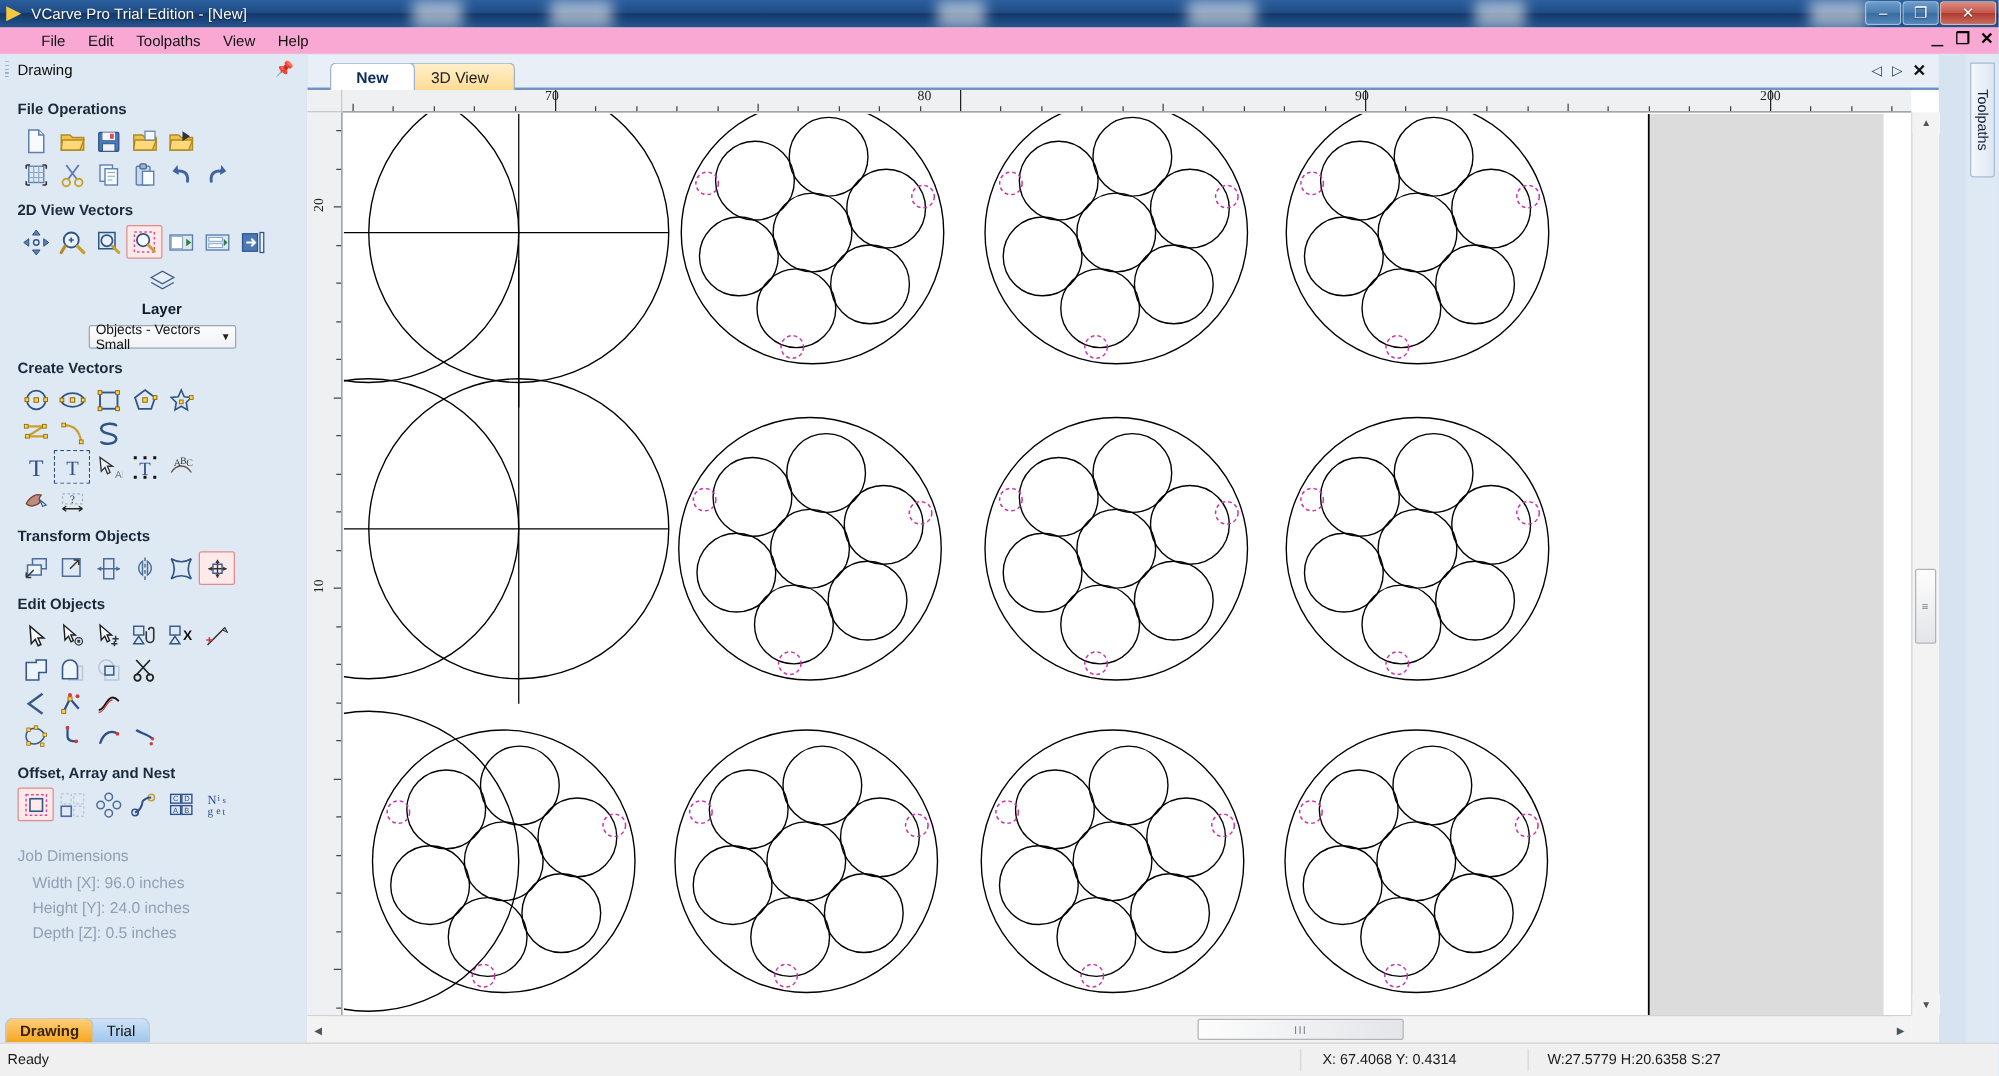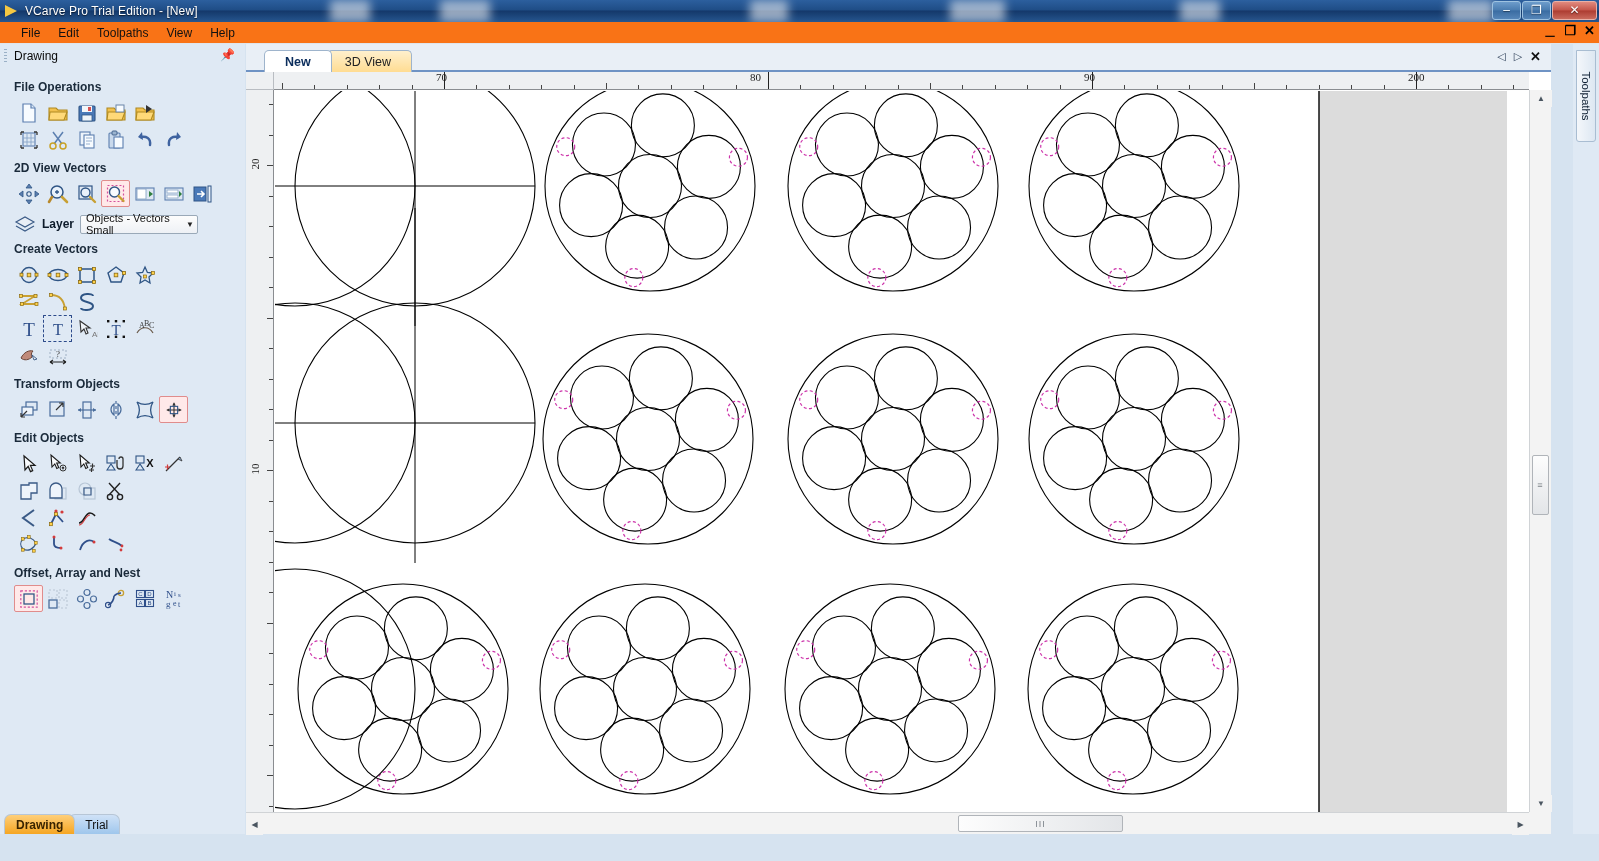--- a/index.html
+++ b/index.html
@@ -53,21 +53,21 @@
   }
   .win-btn.close {
     width: 45px;
     background: linear-gradient(to bottom, #e08a7e 0%, #c4564a 48%, #ad3c31 52%, #c96a5c 100%);
     border-color: #e8b0a6;
   }
 
   
   .menubar {
     position: absolute; left: 0; top: 22px; width: 1599px; height: 22px;
-    background: #f97316; display: flex; align-items: center; padding-left: 12px;
+    background: #f9a8d4; display: flex; align-items: center; padding-left: 24px;
     border-bottom: 1px solid #dfe5ec;
   }
   .menu-item {
     font-size: 12px; color: #111; padding: 2px 9px; cursor: default;
   }
 
   
   .mdi-ctrls {
     position: absolute; right: 4px; top: 24px; display: flex; gap: 8px;
     align-items: center; font-size: 13px; color: #000; font-weight: bold;
@@ -107,21 +107,21 @@
   }
   .tool svg { display: block; }
   .tool.sel {
     background: #ffe9e9; border: 1px solid #e08c8c; border-radius: 2px;
   }
   .tool.selb {
     border: 1px dashed #2b4a8a; border-radius: 1px;
   }
 
   
-  .layer-row { display: flex; align-items: center; gap: 6px; margin: 7px 0 2px 0; }
+  .layer-row { display: flex; align-items: center; gap: 6px; margin: 7px 0 2px 0; flex-direction: column; }
   .layer-label { font-size: 12px; font-weight: bold; color: #0d1b2a; }
   .layer-combo {
     width: 118px; height: 19px;
     background: linear-gradient(to bottom,#fdfdfd,#eef1f5);
     border: 1px solid #9aa9b8; border-radius: 2px;
     display: flex; align-items: center; justify-content: space-between;
     padding: 0 3px 0 5px; font-size: 11px; color: #111;
   }
   .combo-arrow { font-size: 8px; color: #222; }
 
@@ -807,20 +807,26 @@
               <text x="3" y="10" font-size="10" fill="#2f4f8a" font-family="Liberation Serif, serif">N</text>
               <text x="11" y="8" font-size="7" fill="#2f4f8a" font-family="Liberation Serif, serif">i</text>
               <text x="15" y="9" font-size="7" fill="#2f4f8a" font-family="Liberation Serif, serif">s</text>
               <text x="3" y="19" font-size="9" fill="#2f4f8a" font-family="Liberation Serif, serif">g</text>
               <text x="10" y="18" font-size="8" fill="#2f4f8a" font-family="Liberation Serif, serif">e</text>
               <text x="15" y="19" font-size="8" fill="#2f4f8a" font-family="Liberation Serif, serif">t</text>
             </svg>
         </div>
       </div>
 
+      <div class="jobdims">
+        <div class="jd-t">Job Dimensions</div>
+        <div class="jd-r">Width  [X]: 96.0 inches</div>
+        <div class="jd-r">Height [Y]: 24.0 inches</div>
+        <div class="jd-r">Depth  [Z]: 0.5 inches</div>
+      </div>
     </div>
 
     <div class="dock-tabs">
       <div class="dtab active">Drawing</div>
       <div class="dtab inactive">Trial</div>
     </div>
   </div>
 
   <div class="doc-area">
     <div class="doc-tabs">
@@ -869,21 +875,21 @@
           <div class="tick h-med" style="left: 980px;"></div>
           <div class="tick h-min" style="left: 1012.4px;"></div>
           <div class="tick h-min" style="left: 1044.8px;"></div>
           <div class="tick h-min" style="left: 1077.2px;"></div>
           <div class="tick h-min" style="left: 1109.6px;"></div>
           <div class="tick h-maj" style="left: 1142px;"></div>
           <div class="tick h-min" style="left: 1174.4px;"></div>
           <div class="tick h-min" style="left: 1206.8px;"></div>
           <div class="tick h-min" style="left: 1239.2px;"></div>
           <div class="rlabel" style="left: 162px; top: -1px;">70</div>
-          <div class="rlabel" style="left: 476px; top: -1px;">80</div>
+          <div class="rlabel" style="left: 460px; top: -1px;">80</div>
           <div class="rlabel" style="left: 810px; top: -1px;">90</div>
           <div class="rlabel" style="left: 1134px; top: -1px;">200</div>
         </div>
       <div class="ruler-v" id="ruler-v">
           <div class="tick v-min" style="top: 14px;"></div>
           <div class="tick v-min" style="top: 44.5px;"></div>
           <div class="tick v-med" style="top: 75px;"></div>
           <div class="tick v-min" style="top: 105.5px;"></div>
           <div class="tick v-min" style="top: 136px;"></div>
           <div class="tick v-min" style="top: 166.5px;"></div>
@@ -1073,14 +1079,21 @@
       <div class="sb-corner"></div>
     </div>
   </div>
 
   <div class="right-dock">
     <div class="vtab">
       <span>Toolpaths</span>
     </div>
   </div>
 
+  <div class="statusbar">
+    <div class="sb-ready">Ready</div>
+    <div class="sb-sep" style="left:1040px;"></div>
+    <div class="sb-cell" style="left:1058px;">X: 67.4068 Y:  0.4314</div>
+    <div class="sb-sep" style="left:1222px;"></div>
+    <div class="sb-cell" style="left:1238px;">W:27.5779   H:20.6358   S:27</div>
+  </div>
 
 </div>
 
 </body></html>

